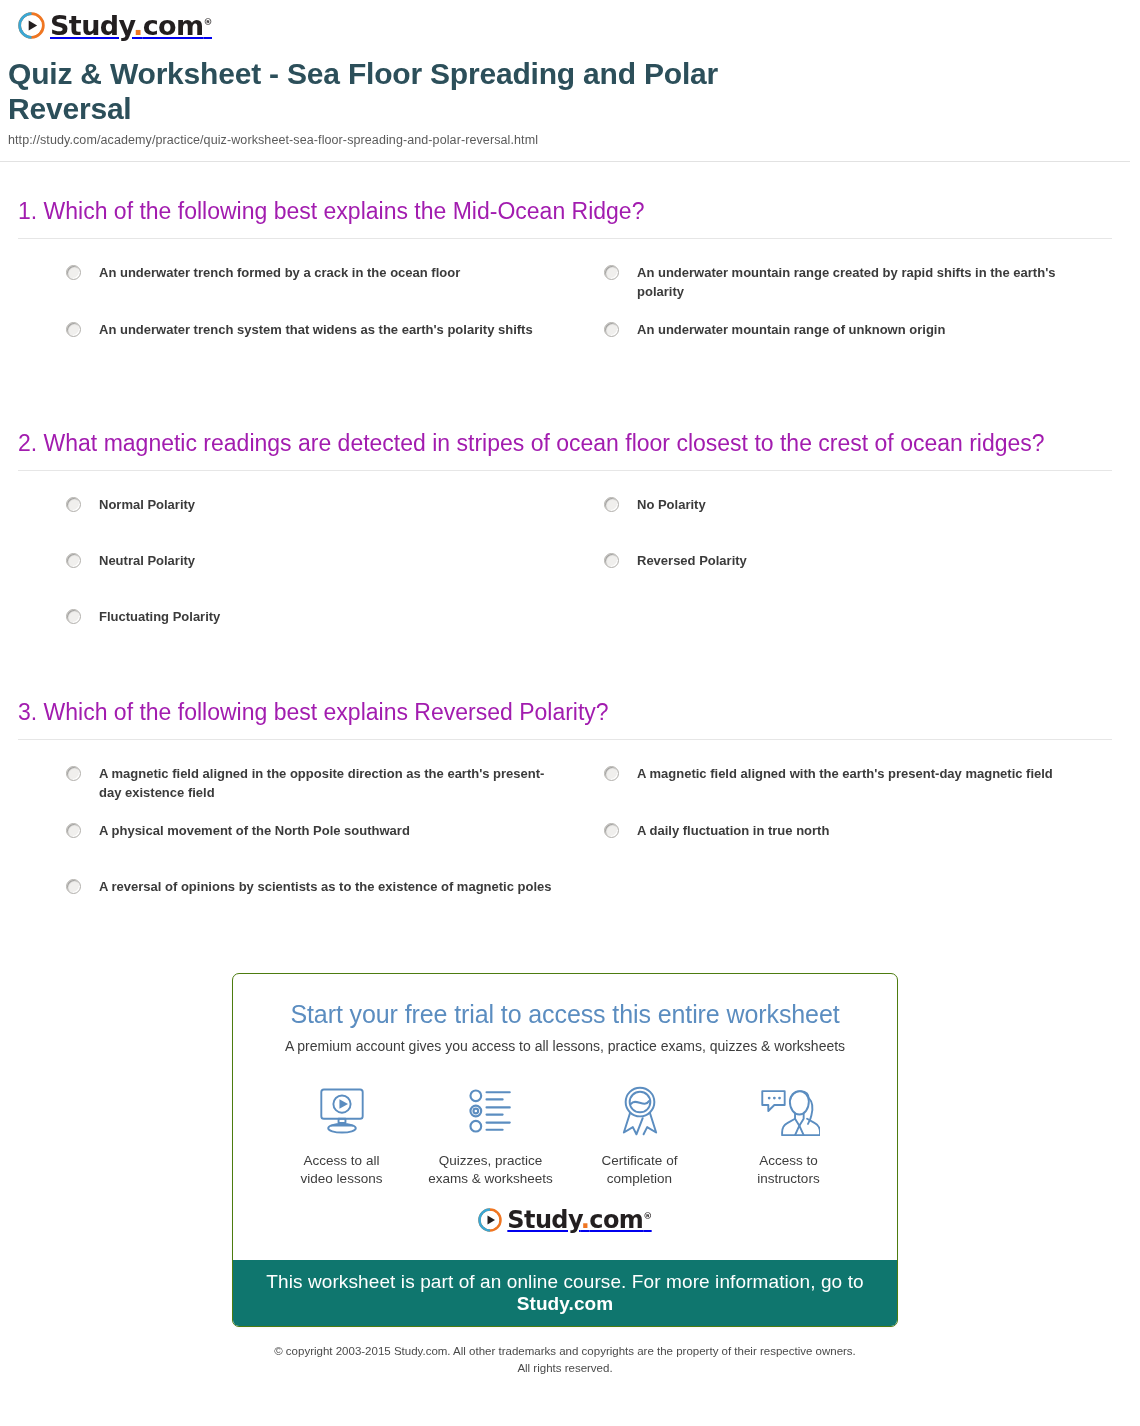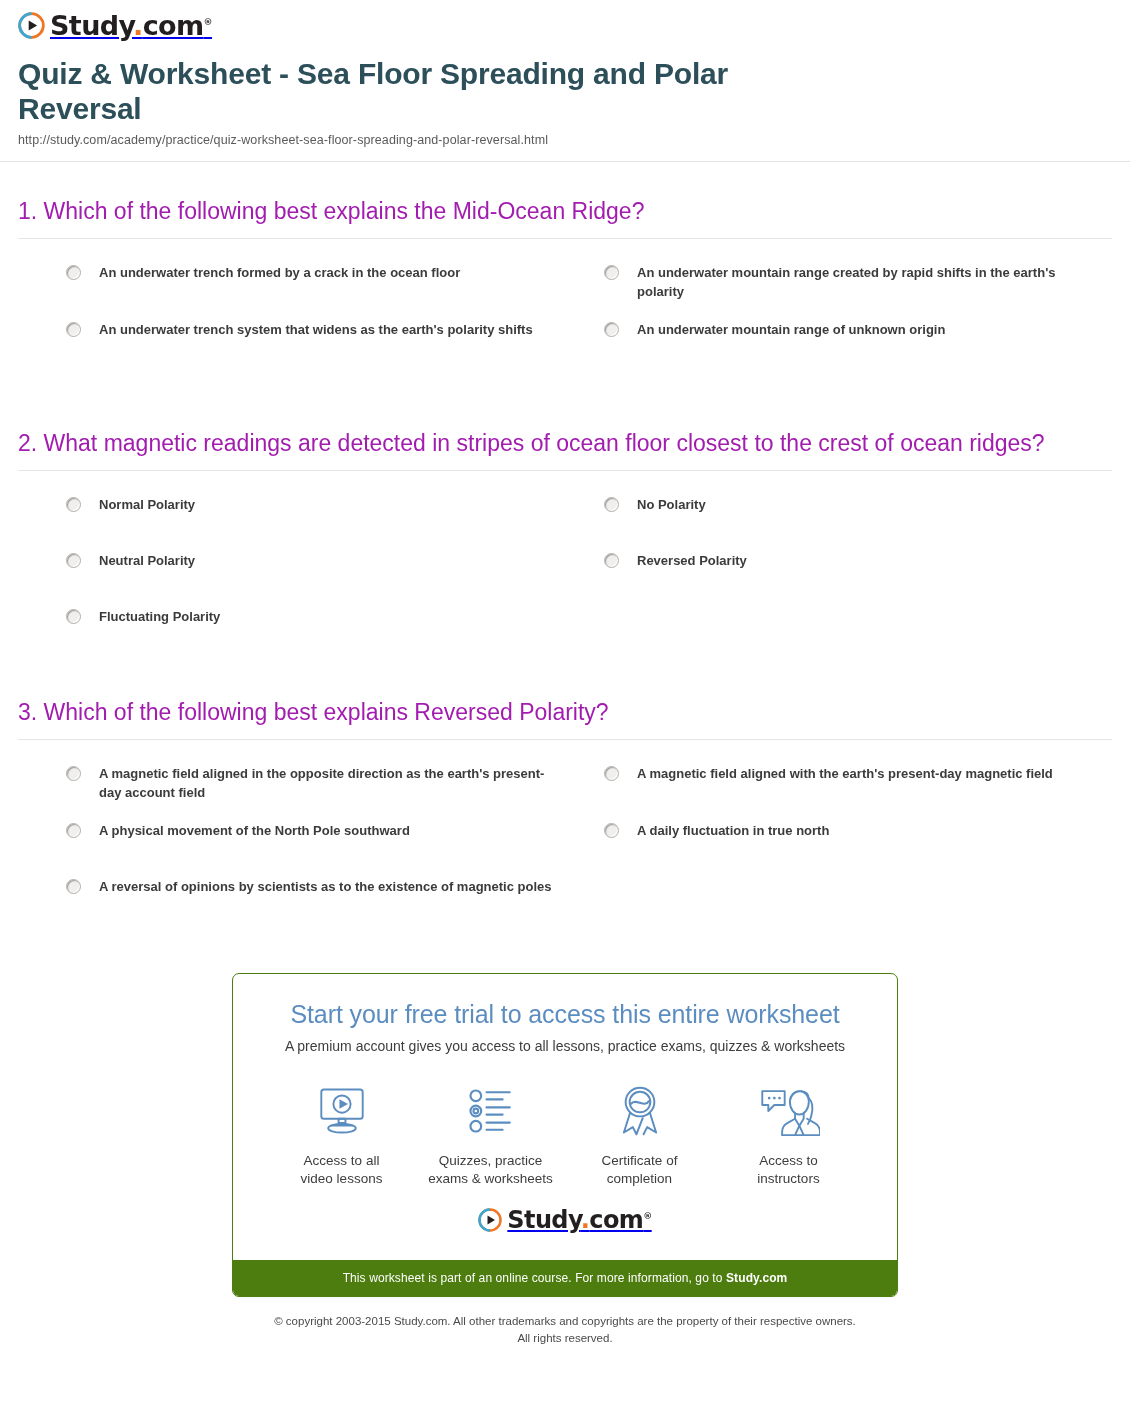--- a/index.html
+++ b/index.html
@@ -50,21 +50,21 @@
   .logo-text .dot { color: #ef7622; }
   .logo-tm {
     font-size: 9px;
     vertical-align: super;
     color: #231f20;
     font-weight: 600;
   }
 
   
   .header {
-    padding: 4px 18px 0 18px;
+    padding: 4px 18px 0 8px;
   }
   .page-title {
     font-family: "Liberation Sans", sans-serif;
     font-size: 30px;
     line-height: 1.16;
     font-weight: bold;
     color: #2c4f5a;
     margin: 0 0 6px 0;
     max-width: 760px;
     letter-spacing: -0.2px;
@@ -192,24 +192,24 @@
   .promo-logo-row {
     display: flex;
     justify-content: center;
     align-items: center;
     padding: 14px 0 18px 0;
   }
   .promo-logo .logo-mark { width: 24px; height: 24px; flex: 0 0 24px; }
   .promo-logo .logo-text { font-size: 24px; }
 
   .promo-banner {
-    background: #4d7c0f;
+    background: #0f766e;
     color: #ffffff;
     text-align: center;
-    font-size: 12px;
+    font-size: 19px;
     padding: 11px 10px;
     letter-spacing: 0.1px;
   }
   .promo-banner b { font-weight: bold; }
 
   
   .footer {
     text-align: center;
     font-size: 11.5px;
     color: #4a4a4a;
@@ -295,21 +295,21 @@
         <div class="option option-empty"></div>
       </div>
     </section>
 
     <section class="question-block">
       <p class="question-text">3. Which of the following best explains Reversed Polarity?</p>
       <hr class="question-rule">
       <div class="options-grid">
         <div class="option">
           <span class="radio"></span>
-          <span class="option-label">A magnetic field aligned in the opposite direction as the earth's present-day account field</span>
+          <span class="option-label">A magnetic field aligned in the opposite direction as the earth's present-day existence field</span>
         </div>
         <div class="option">
           <span class="radio"></span>
           <span class="option-label">A magnetic field aligned with the earth's present-day magnetic field</span>
         </div>
         <div class="option">
           <span class="radio"></span>
           <span class="option-label">A physical movement of the North Pole southward</span>
         </div>
         <div class="option">

